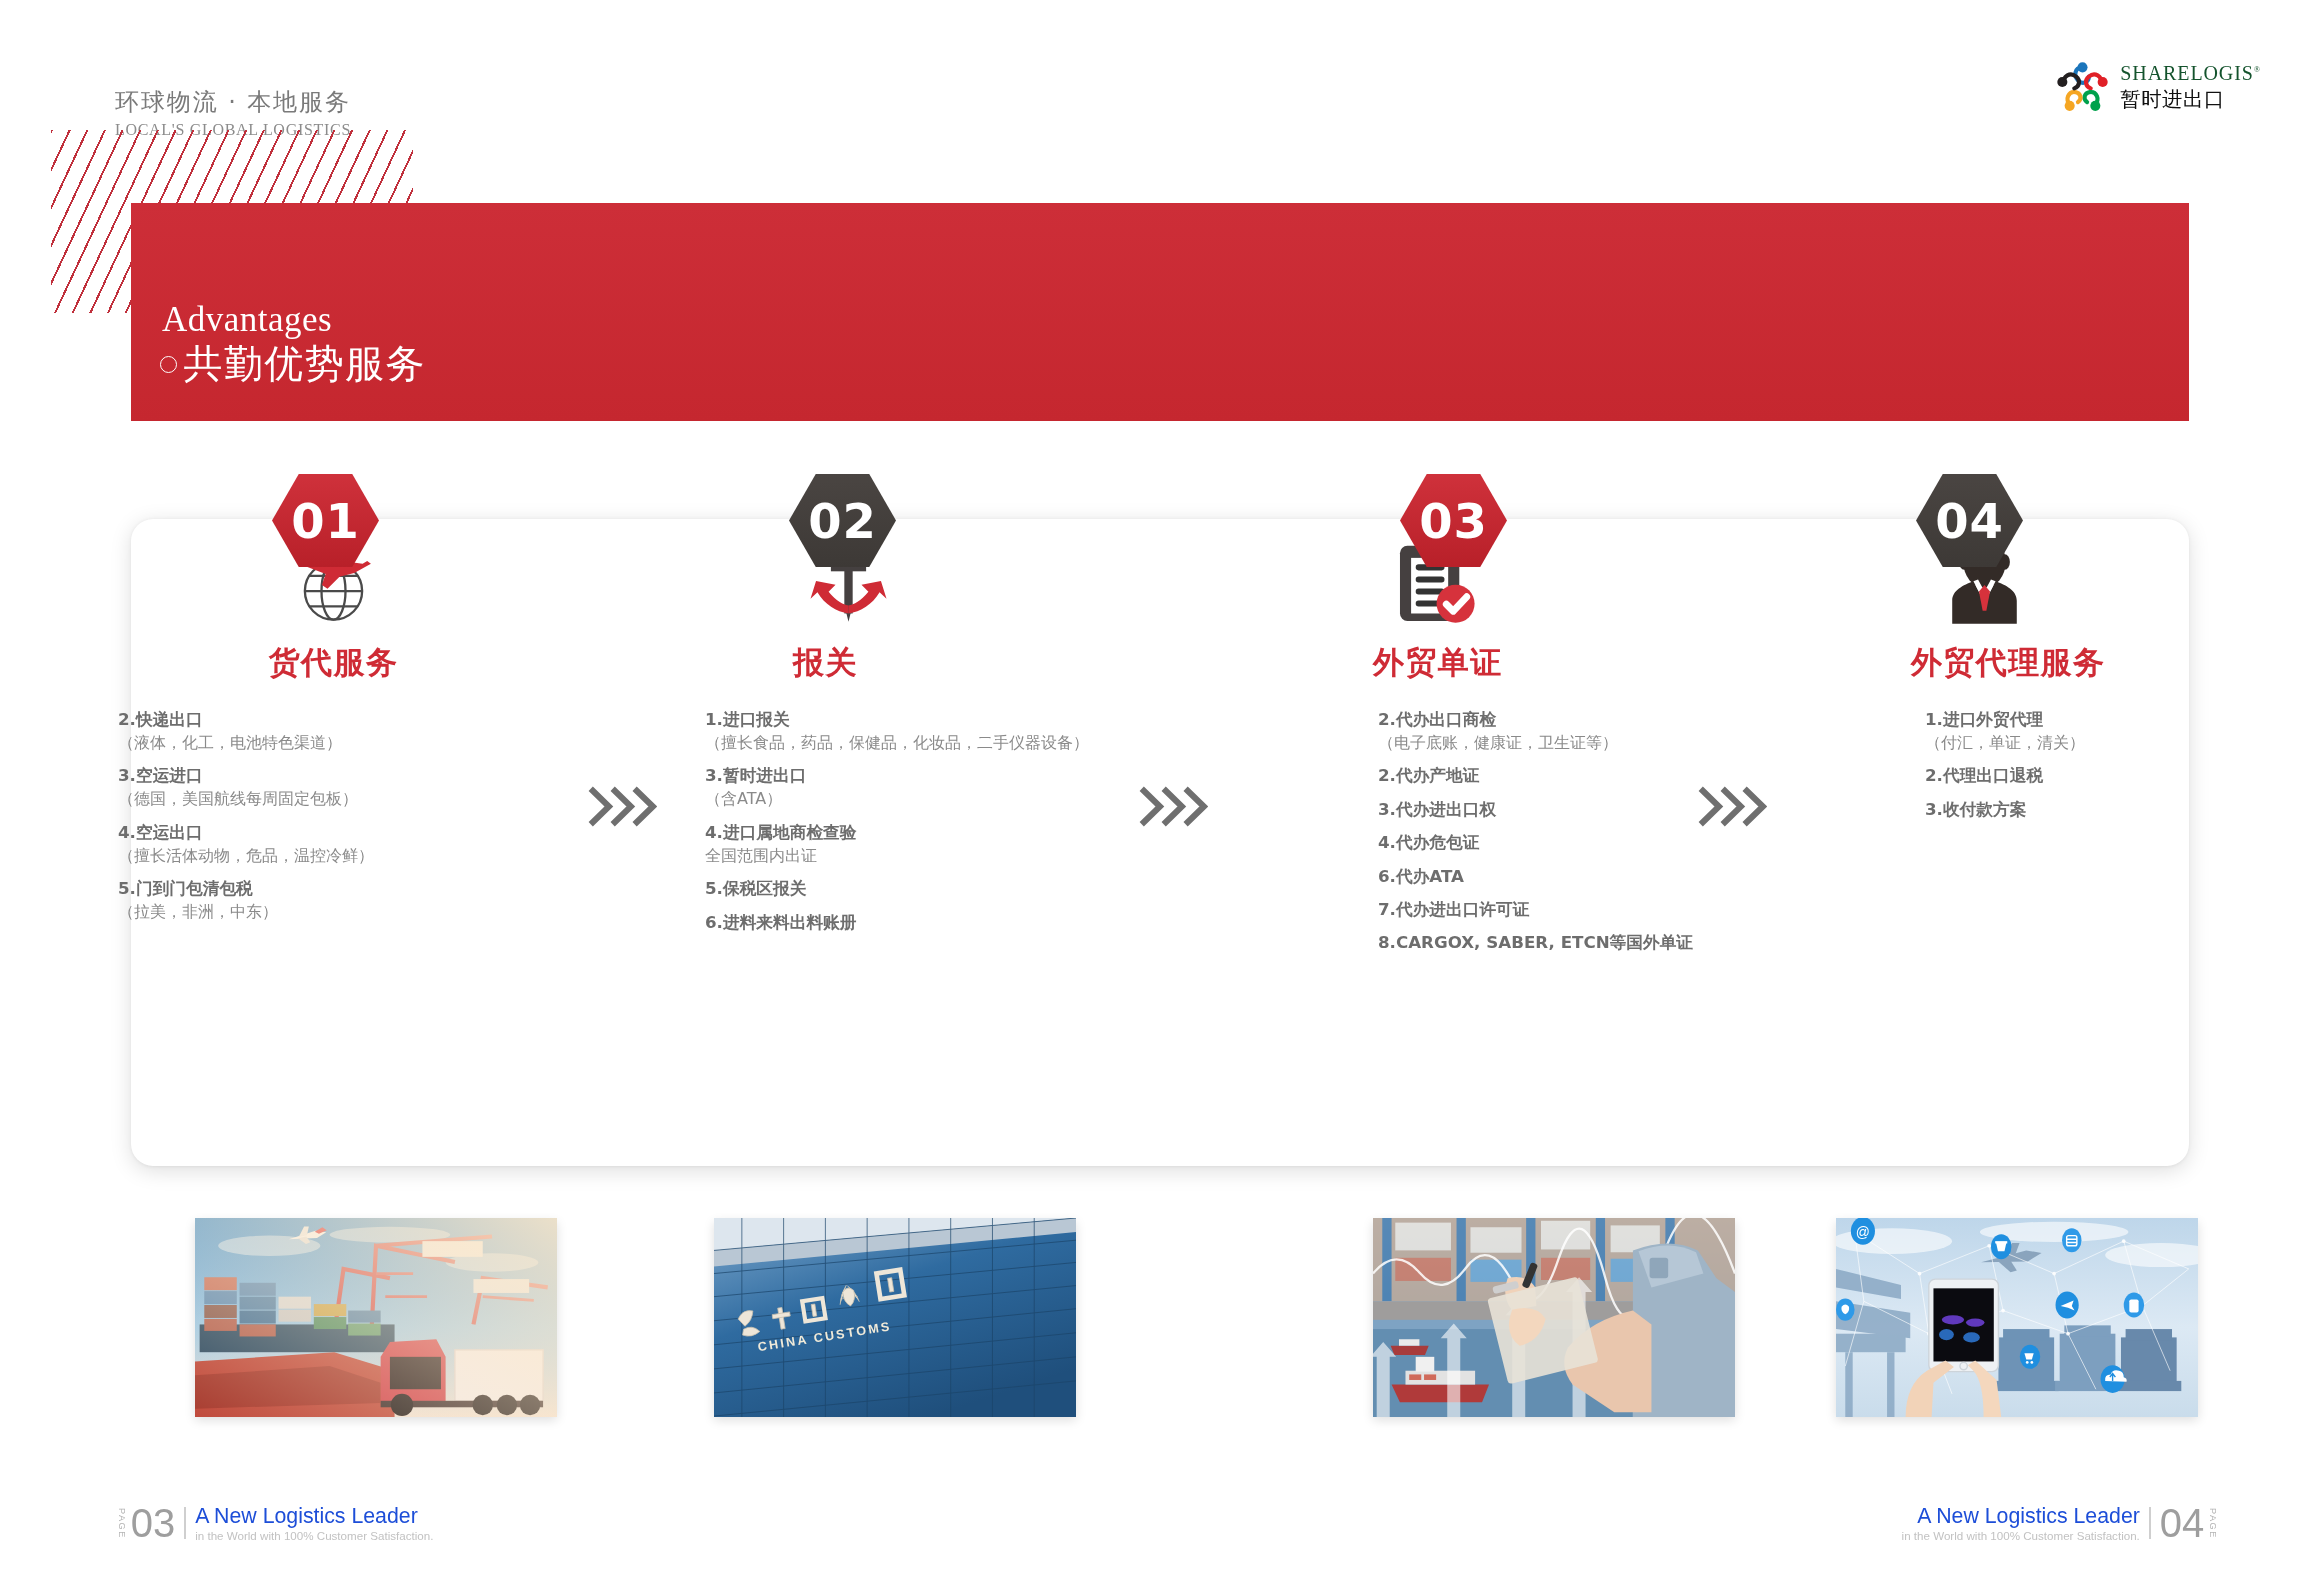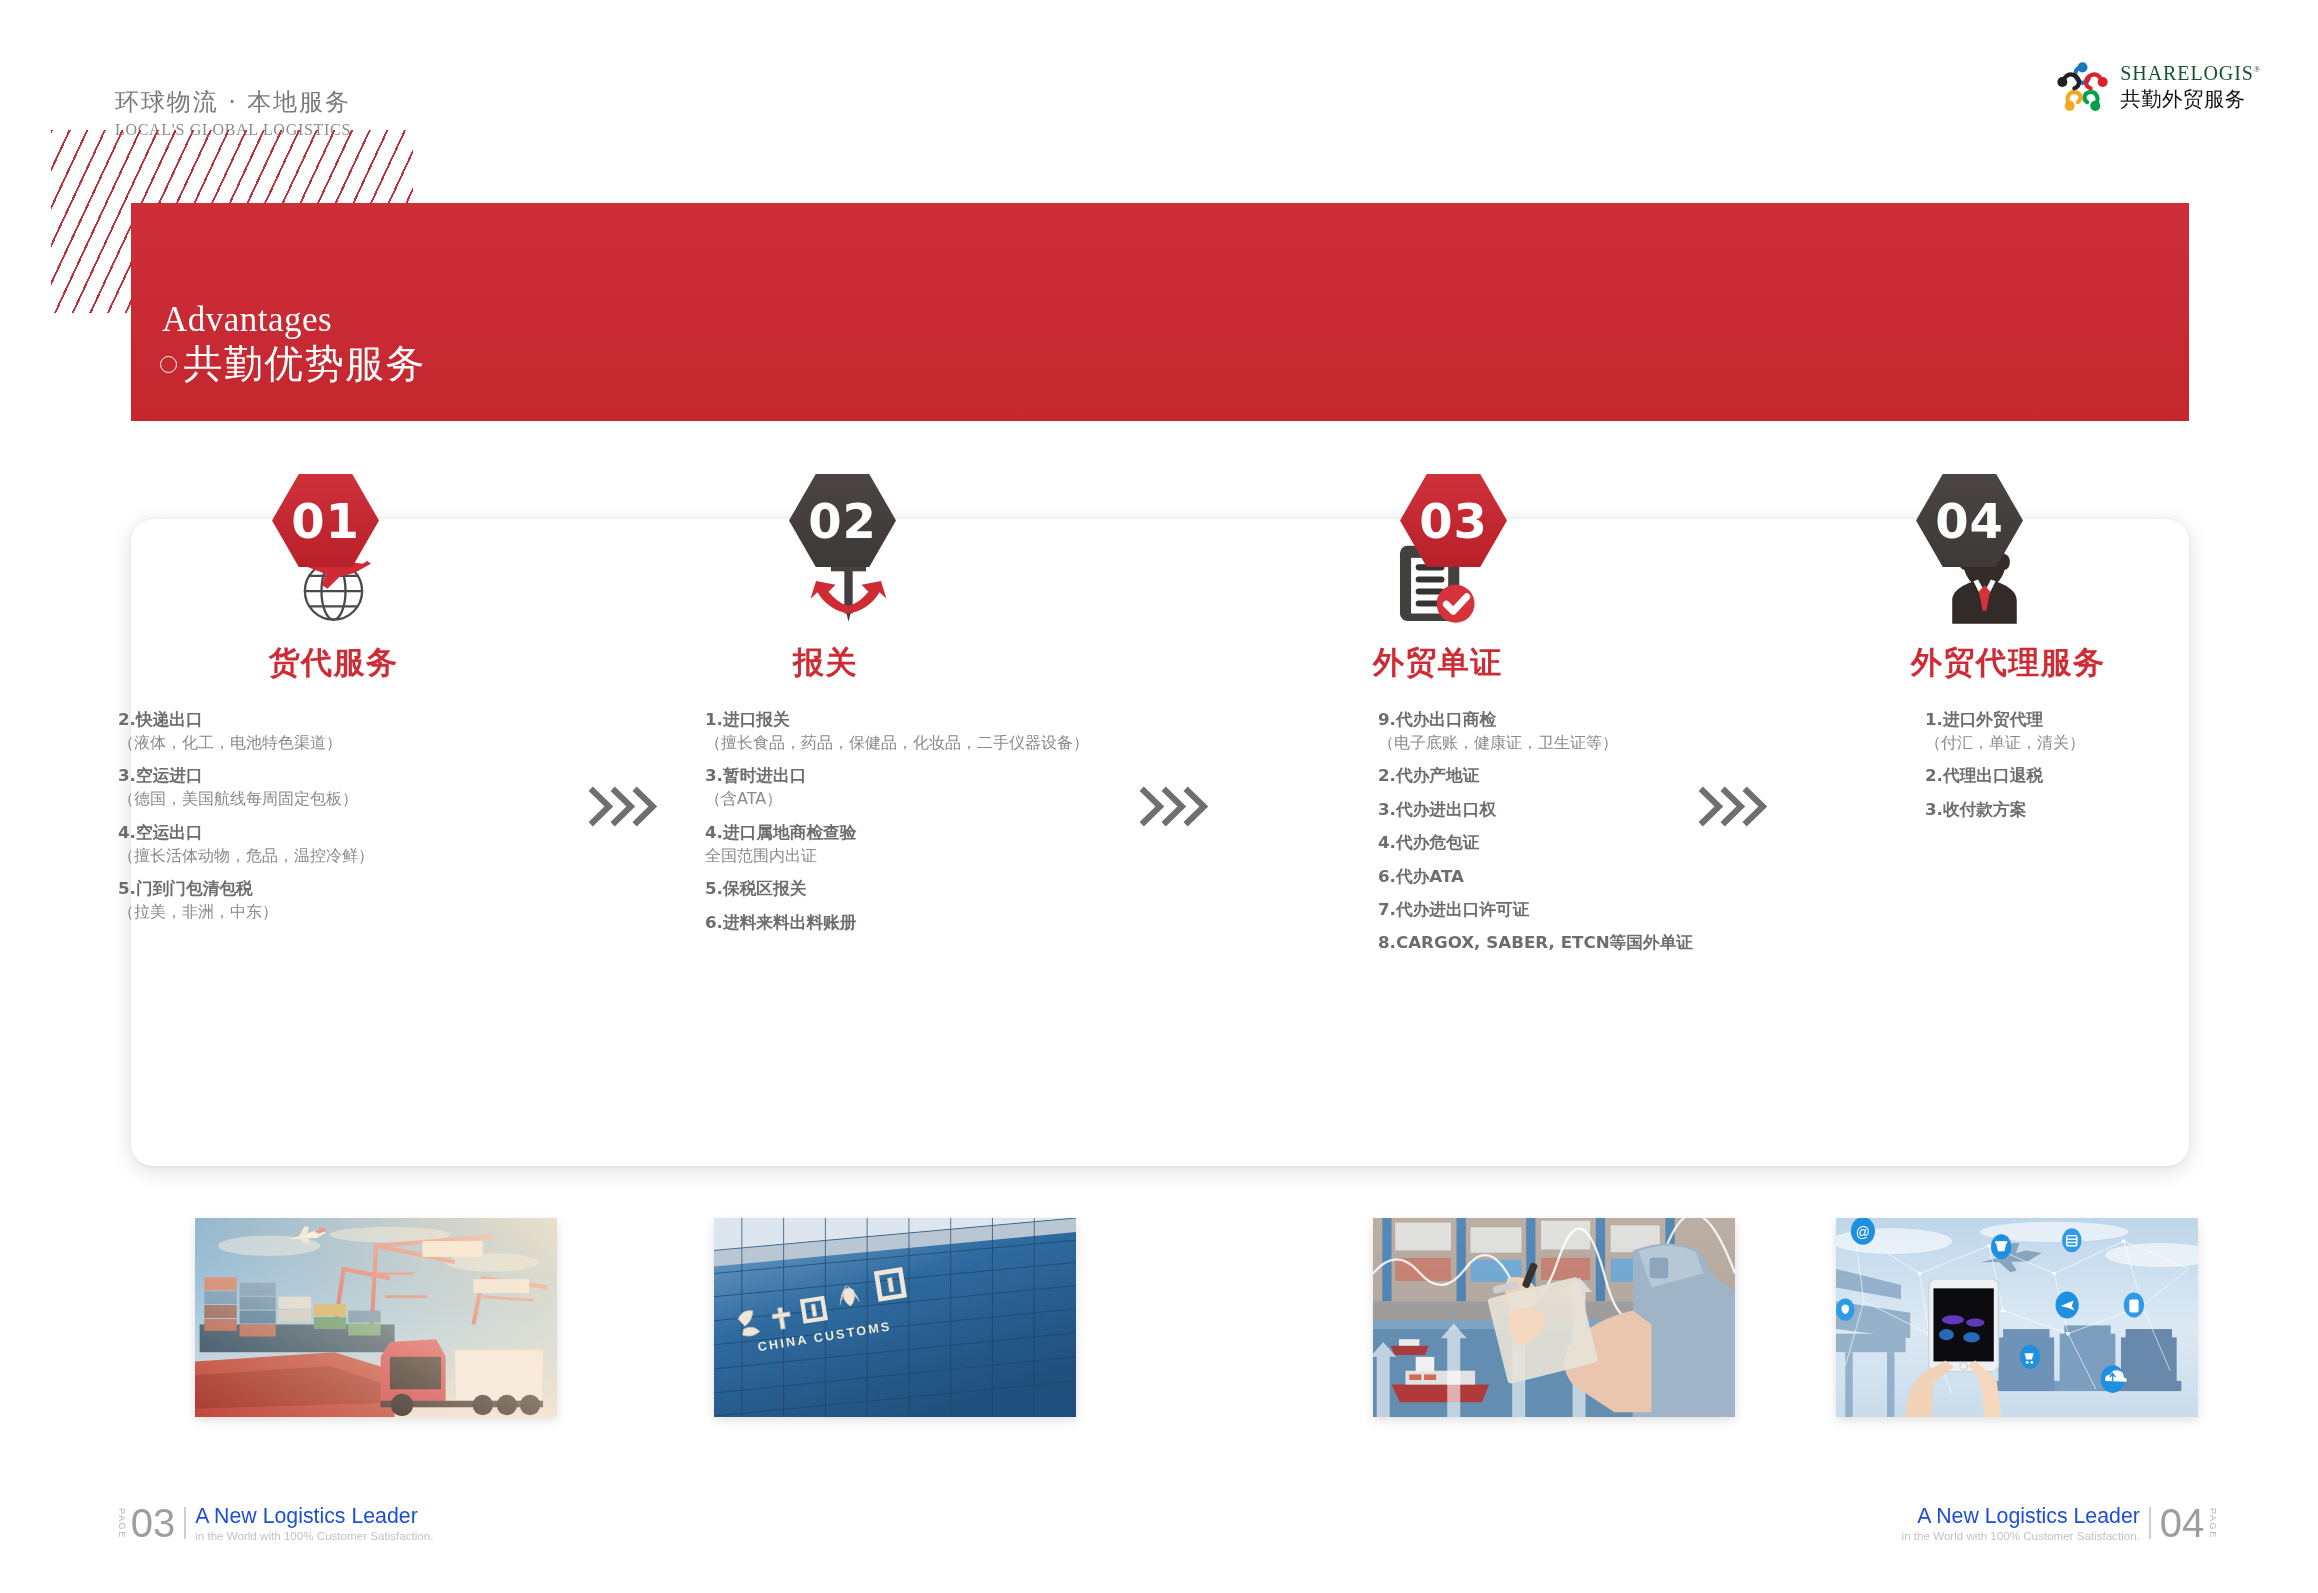--- a/index.html
+++ b/index.html
@@ -165,21 +165,21 @@
       <circle cx="104" cy="48" r="11" fill="#e02027"></circle>
       <circle cx="88" cy="100" r="11" fill="#00a14b"></circle>
       <circle cx="32" cy="100" r="11" fill="#f5a623"></circle>
       <circle cx="16" cy="48" r="11" fill="#231f20"></circle>
     </svg>
   </div>
   <div class="logo-text">
     <div class="lt-en">
       <span>SHARELOGIS</span><sup>®</sup>
     </div>
-    <div class="lt-cn">共勤外贸服务</div>
+    <div class="lt-cn">暂时进出口</div>
   </div>
 </div>
 
 <div class="banner">
   <div class="b-en">Advantages</div>
   <div class="b-cn">
     <span class="ring"></span>
     <span>共勤优势服务</span>
   </div>
 </div>
@@ -325,21 +325,21 @@
         <rect x="62" y="124" width="62" height="13" rx="6"></rect>
         <rect x="62" y="150" width="56" height="13" rx="6"></rect>
       </g>
       <circle cx="148" cy="157" r="41" fill="#d6323c"></circle>
       <polyline points="128,158 143,173 172,142" fill="none" stroke="#fff" stroke-width="15" stroke-linecap="round" stroke-linejoin="round"></polyline>
     </svg>
   </div>
   <div class="ttl" style="text-align:left; padding-left:153px;">外贸单证</div>
   <div class="lst" style="padding-left:158px;">
     <div class="li">
-        <div class="li-main">9.代办出口商检</div>
+        <div class="li-main">2.代办出口商检</div>
         <div class="li-sub">（电子底账，健康证，卫生证等）</div>
       </div>
     <div class="li">
         <div class="li-main">2.代办产地证</div>
       </div>
     <div class="li">
         <div class="li-main">3.代办进出口权</div>
       </div>
     <div class="li">
         <div class="li-main">4.代办危包证</div>

